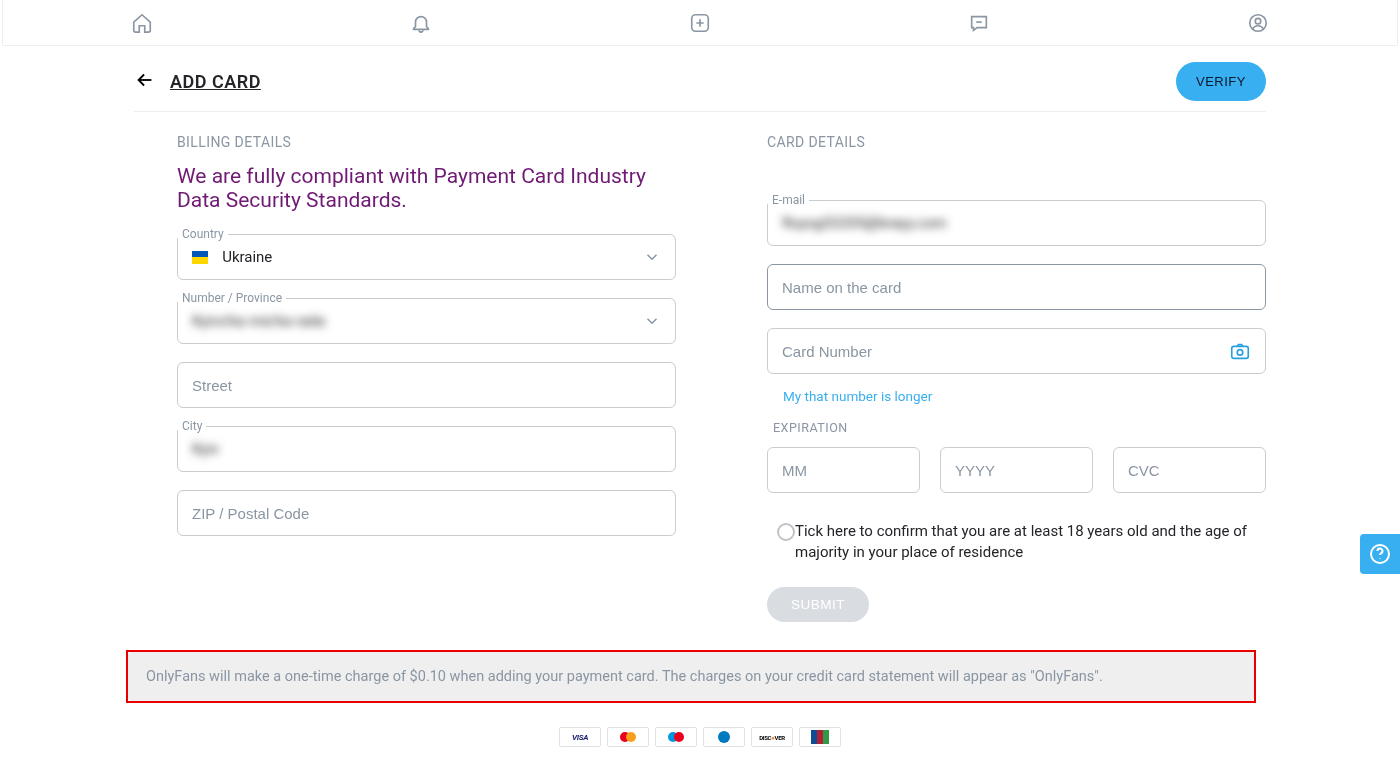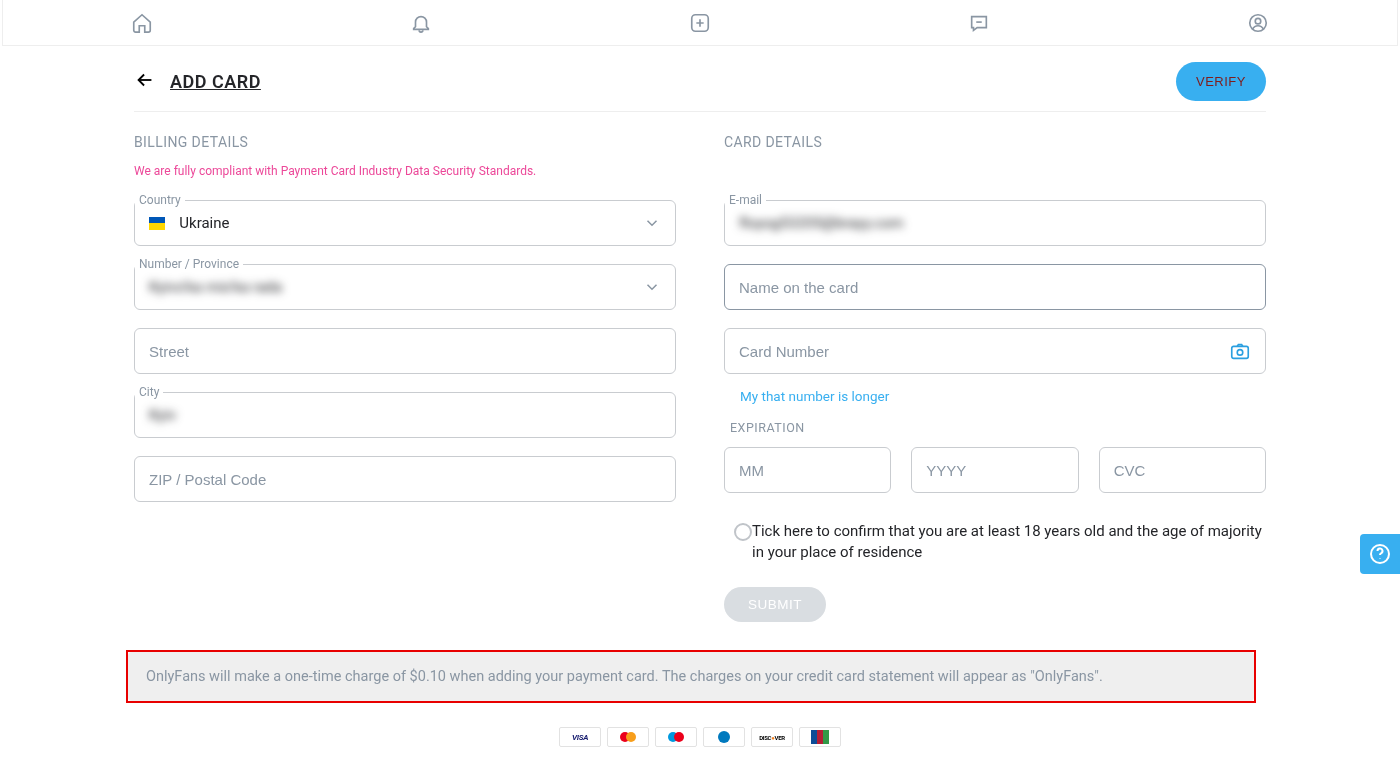--- a/index.html
+++ b/index.html
@@ -30,27 +30,27 @@
 }
 .header-row {
   display: flex; align-items: center; justify-content: space-between;
   padding-bottom: 10px;
   border-bottom: 1px solid #eee;
 }
 .title-group { display: flex; align-items: center; gap: 14px; text-decoration: underline; }
 .back-icon svg { width: 22px; height: 22px; stroke: #000; fill: none; stroke-width: 2; }
 .page-title { font-size: 18px; font-weight: 600; letter-spacing: .5px; }
 .verify-btn {
-  background: #38aff0; color: #7f1d1d; border: none; border-radius: 999px;
+  background: #38aff0; color: #0f172a; border: none; border-radius: 999px;
   padding: 12px 20px; font-size: 13px; font-weight: 500; letter-spacing: .5px; cursor: pointer;
 }
 .columns { display: flex; gap: 48px; margin-top: 22px; }
-.col { flex: 1; }
+.col { flex: 1; margin-left: 43px; }
 .section-head { color: #8a96a3; font-size: 14px; letter-spacing: .4px; margin-bottom: 14px; }
-.compliance { font-size: 12px; color: #ec4899; margin-bottom: 22px; }
+.compliance { font-size: 21px; color: #701a75; margin-bottom: 22px; }
 .field {
   position: relative;
   border: 1px solid #c9ccd0;
   border-radius: 6px;
   margin-bottom: 18px;
   min-height: 46px;
   display: flex; align-items: center;
   padding: 0 14px;
   background: #fff;
 }

